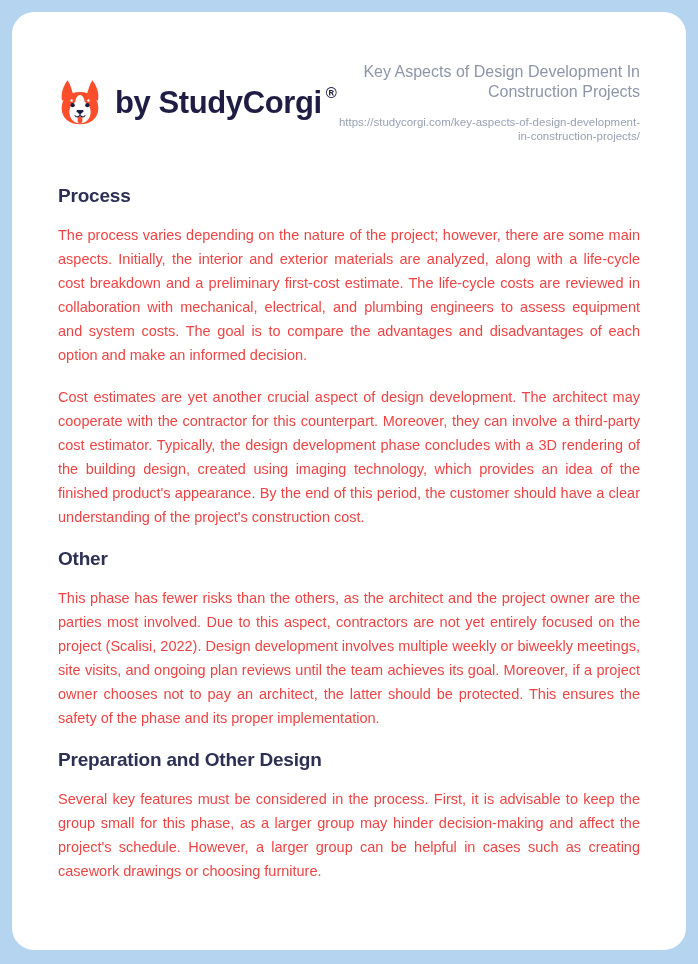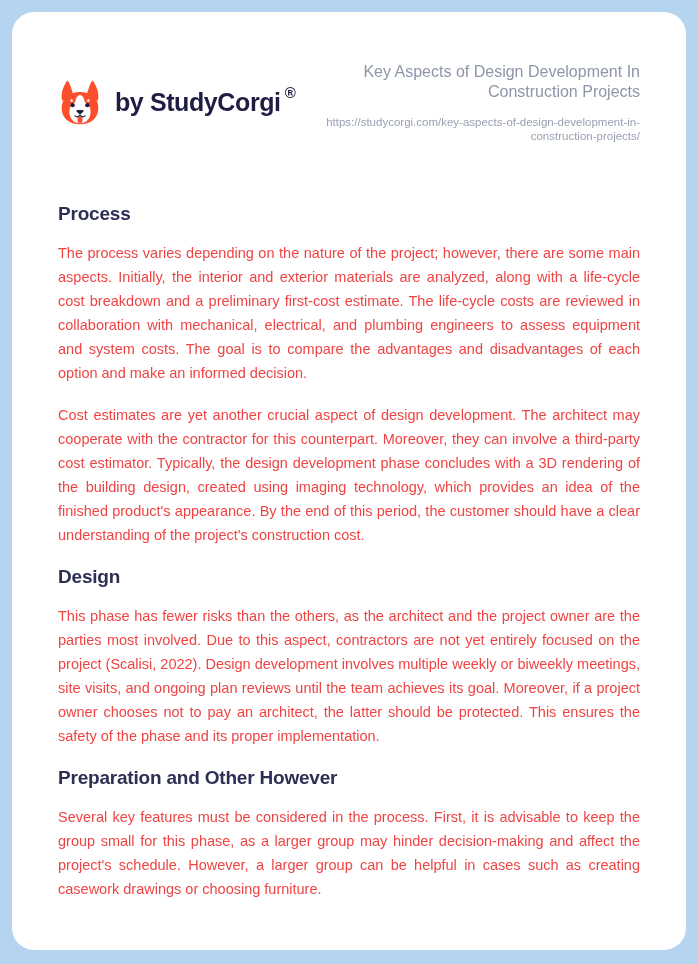--- a/index.html
+++ b/index.html
@@ -32,21 +32,21 @@
     justify-content: space-between;
     align-items: center;
   }
   .brand {
     display: flex;
     align-items: center;
   }
   .brand-icon { display: block; margin-right: 13px; }
   .brand-icon svg { display: block; }
   .brand-text {
-    font-size: 25px;
+    font-size: 31px;
     font-weight: 800;
     color: #1f1d44;
     letter-spacing: -0.4px;
     white-space: nowrap;
   }
   .brand-reg {
     font-size: 15px;
     color: #1f1d44;
     align-self: flex-start;
     margin: 6px 0 0 4px;
@@ -71,21 +71,21 @@
   }
   .content h2 {
     font-size: 19px;
     font-weight: bold;
     color: #2d3054;
     line-height: 24px;
     margin: 15px 0;
     letter-spacing: -0.2px;
   }
   .content h2:first-child {
-    margin-top: 58px;
+    margin-top: 40px;
   }
   .content p {
     font-size: 14.5px;
     color: #ef4444;
     line-height: 24px;
     text-align: justify;
     margin: 0 0 18px 0;
   }
 </style>
 </head>
@@ -117,20 +117,20 @@
       <div class="doc-title">Key Aspects of Design Development In Construction Projects</div>
       <div class="doc-url">https://studycorgi.com/key-aspects-of-design-development-in-construction-projects/</div>
     </div>
   </header>
 
   <main class="content">
     <h2>Process</h2>
     <p>The process varies depending on the nature of the project; however, there are some main aspects. Initially, the interior and exterior materials are analyzed, along with a life-cycle cost breakdown and a preliminary first-cost estimate. The life-cycle costs are reviewed in collaboration with mechanical, electrical, and plumbing engineers to assess equipment and system costs. The goal is to compare the advantages and disadvantages of each option and make an informed decision.</p>
     <p>Cost estimates are yet another crucial aspect of design development. The architect may cooperate with the contractor for this counterpart. Moreover, they can involve a third-party cost estimator. Typically, the design development phase concludes with a 3D rendering of the building design, created using imaging technology, which provides an idea of the finished product's appearance. By the end of this period, the customer should have a clear understanding of the project's construction cost.</p>
 
-    <h2>Design</h2>
+    <h2>Other</h2>
     <p>This phase has fewer risks than the others, as the architect and the project owner are the parties most involved. Due to this aspect, contractors are not yet entirely focused on the project (Scalisi, 2022). Design development involves multiple weekly or biweekly meetings, site visits, and ongoing plan reviews until the team achieves its goal. Moreover, if a project owner chooses not to pay an architect, the latter should be protected. This ensures the safety of the phase and its proper implementation.</p>
 
-    <h2>Preparation and Other However</h2>
+    <h2>Preparation and Other Design</h2>
     <p>Several key features must be considered in the process. First, it is advisable to keep the group small for this phase, as a larger group may hinder decision-making and affect the project's schedule. However, a larger group can be helpful in cases such as creating casework drawings or choosing furniture.</p>
   </main>
 
 </div>
 
 </body></html>

